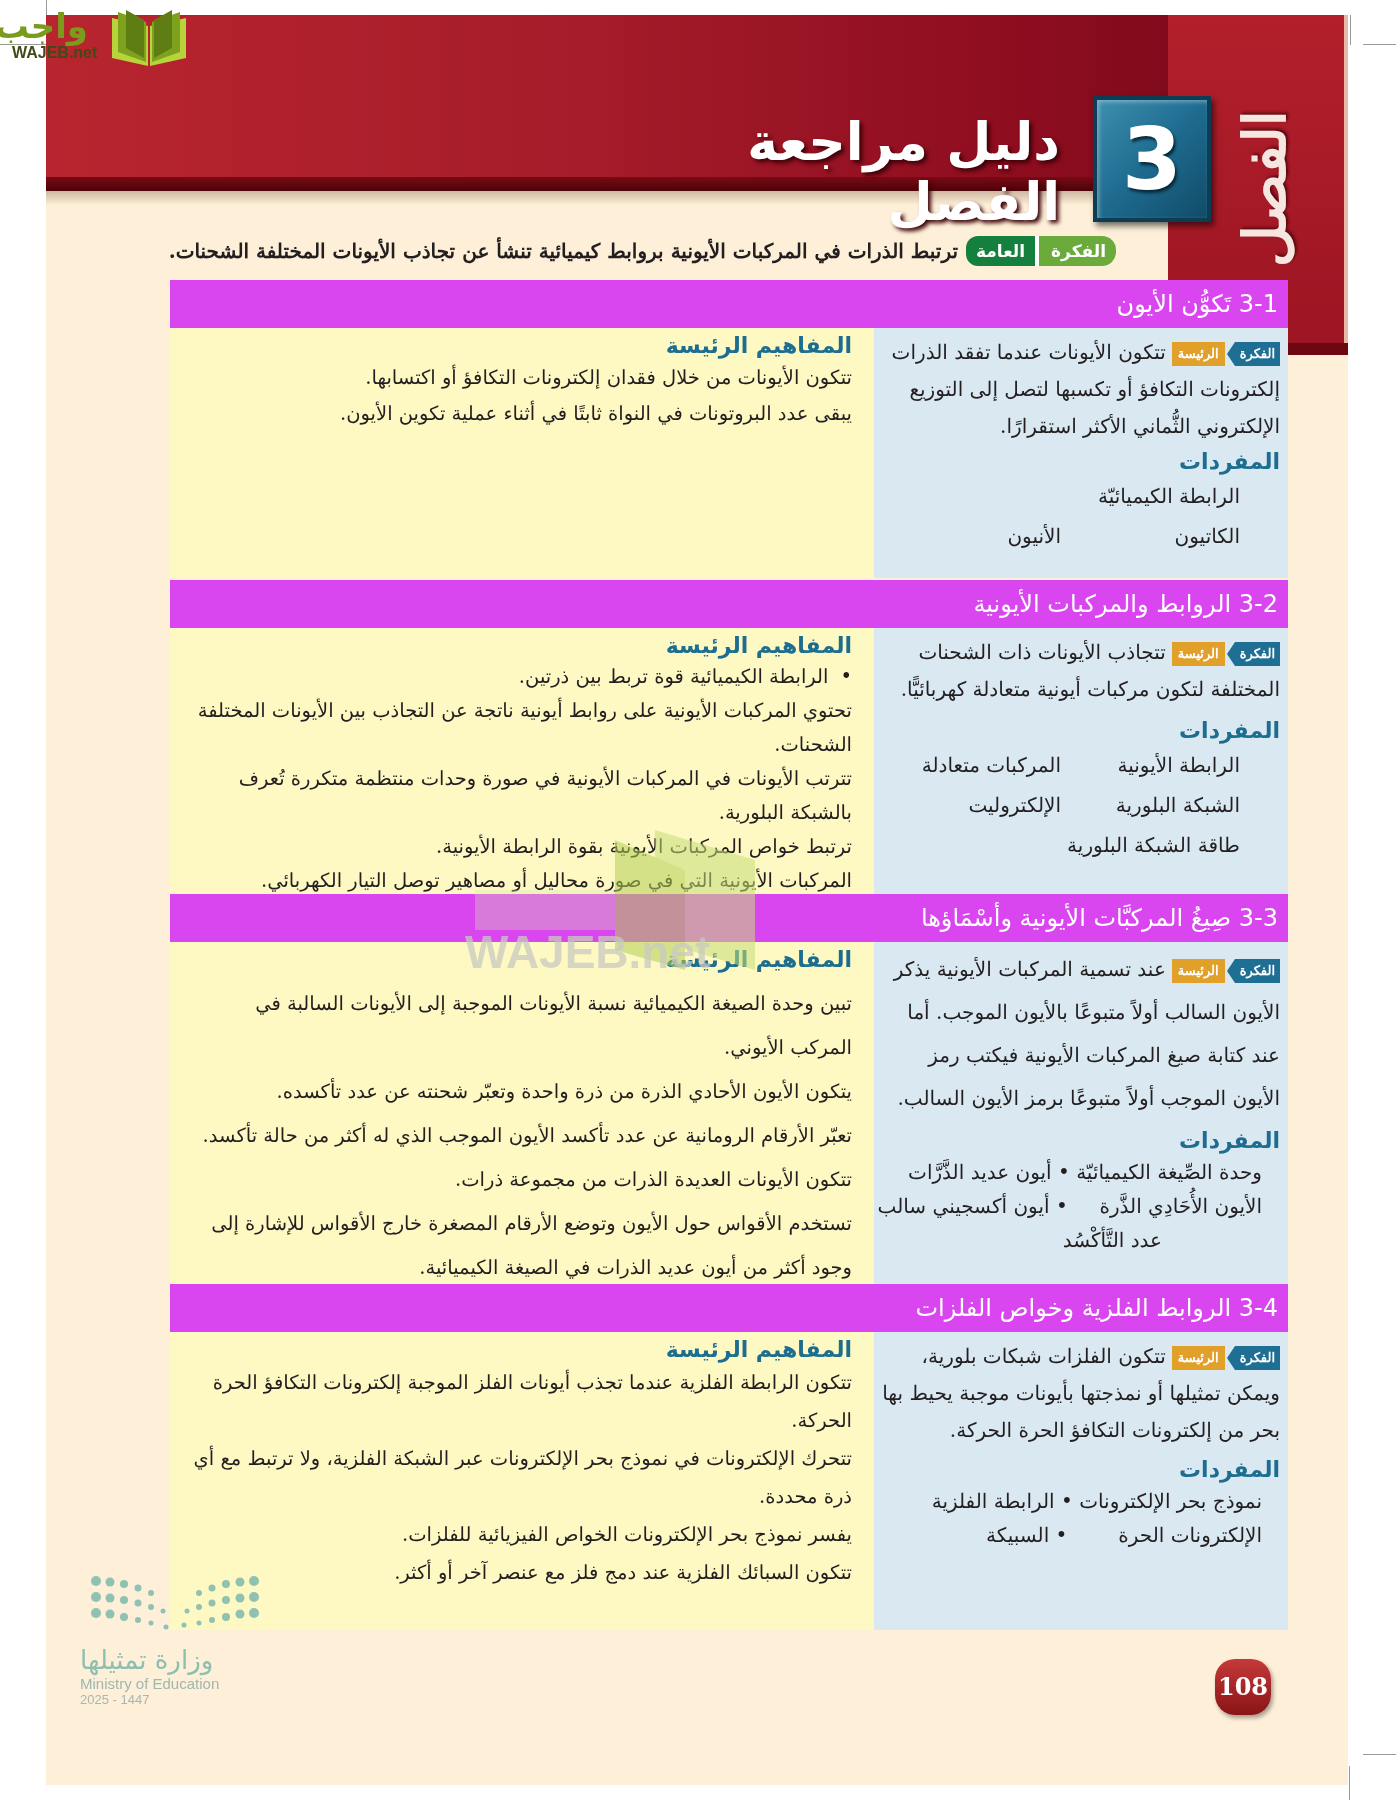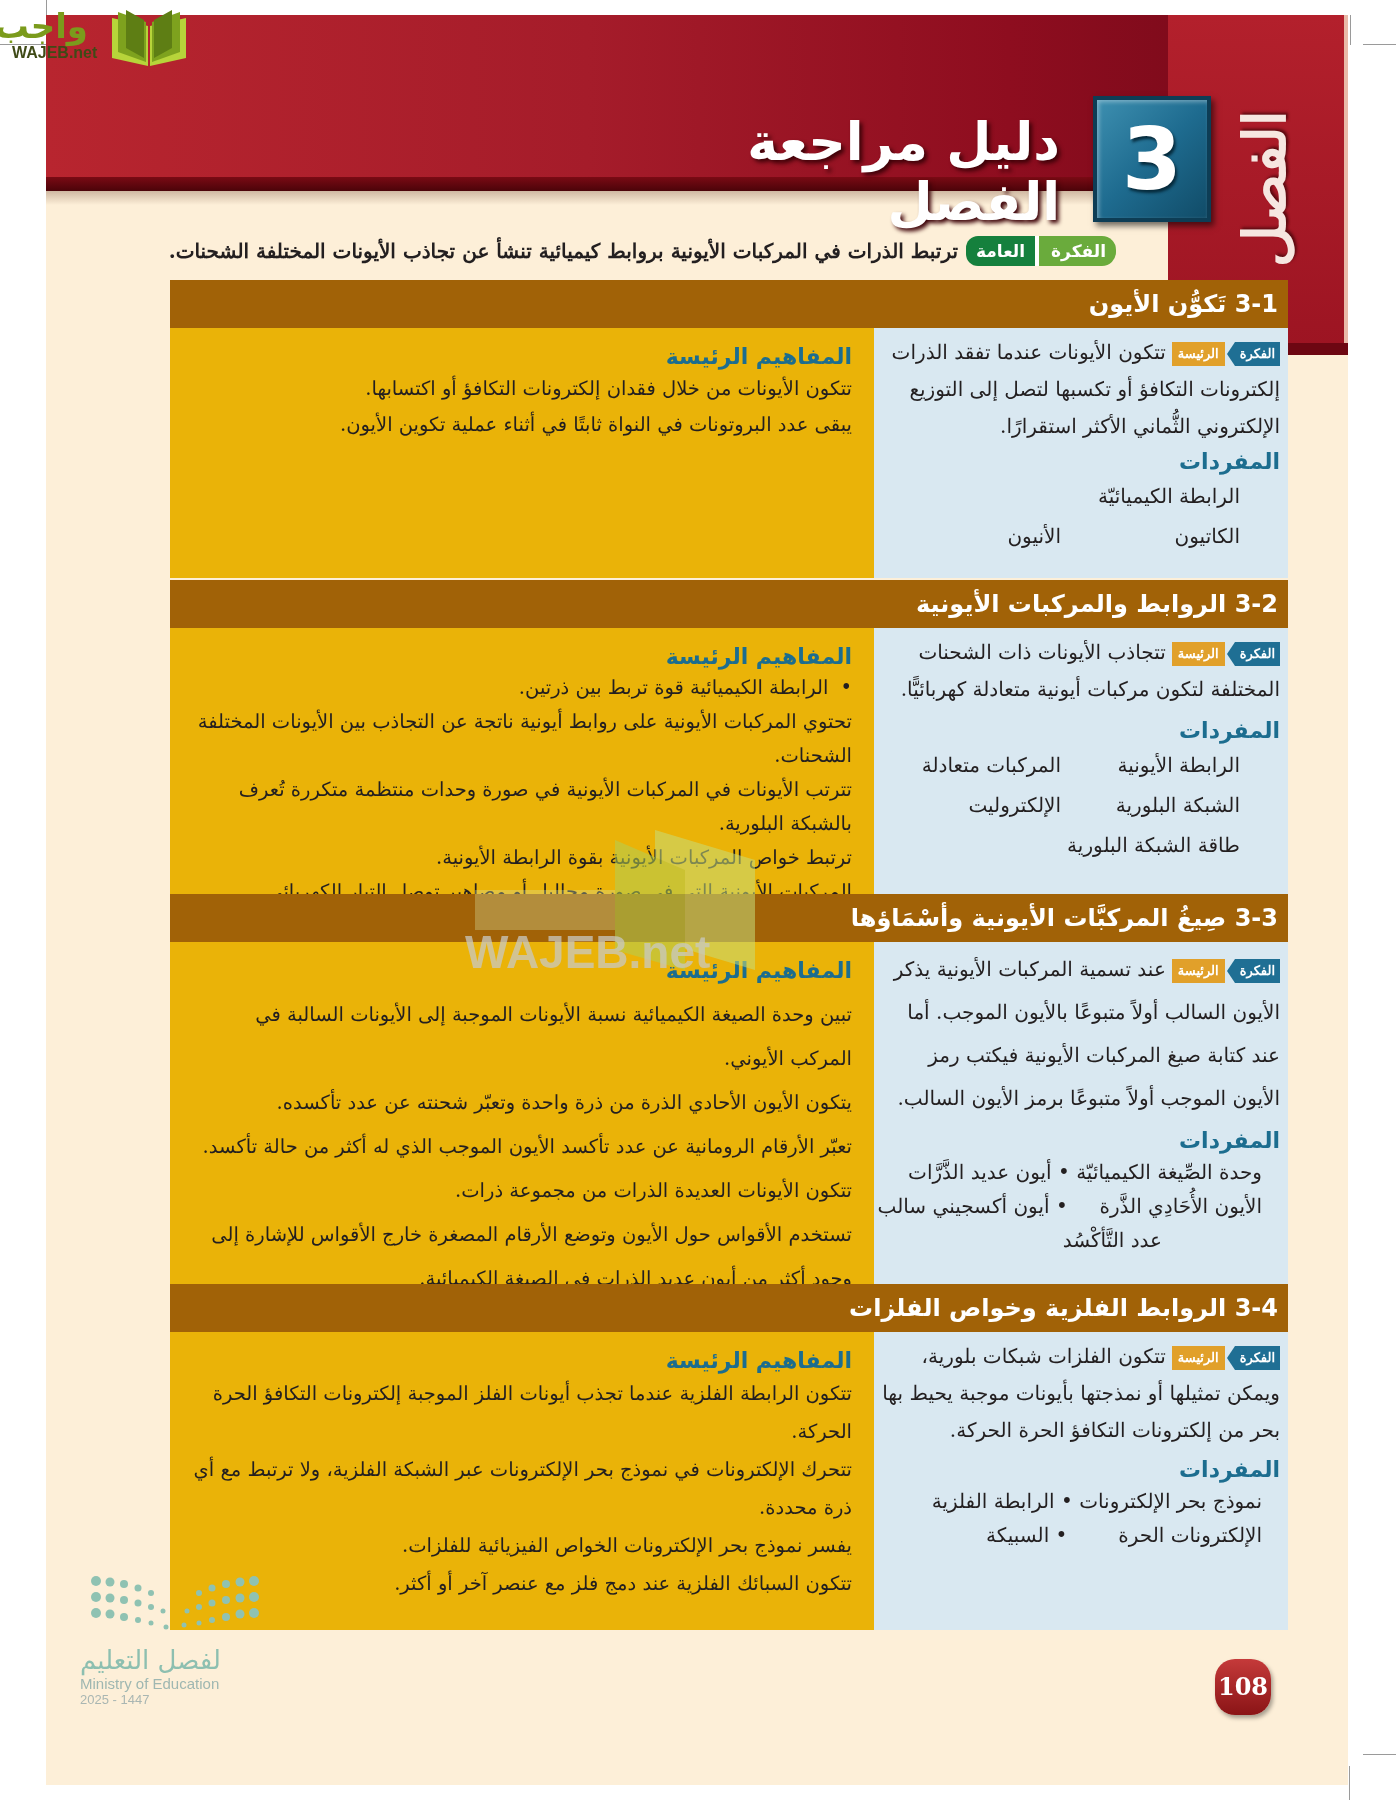--- a/index.html
+++ b/index.html
@@ -38,25 +38,25 @@
   .big-idea { position:absolute; right:280px; top:236px; height:30px; display:flex; align-items:center; gap:8px; }
   .big-idea-badge { display:flex; height:30px; }
   .bi-green { background:#6aab3c; color:#fff; font-weight:bold; font-size:17px; padding:0 10px 0 14px;
             line-height:30px; border-radius:0 14px 14px 0; }
   .bi-blue { background:#15803d; color:#fff; font-weight:bold; font-size:17px; padding:0 10px;
             line-height:30px; border-radius:12px 0 0 12px; border-right:4px solid #fff; margin-right:-2px; }
   .big-idea-text { font-size:20px; font-weight:bold; color:#231f20; white-space:nowrap;
             font-family:"DejaVu Serif", serif; }
   
   .section { position:absolute; left:170px; width:1118px; }
-  .sec-head { height:48px; background:#a16207; color:#fff; font-size:24px; font-weight:bold;
+  .sec-head { height:48px; background:#d946ef; color:#fff; font-size:24px; font-weight:normal;
             padding-right:10px; line-height:48px; text-align:right; }
   .sec-body { display:flex; flex-direction:row; }
   .side { width:414px; background:#d9e8f1; padding:6px 8px 8px 8px; box-sizing:border-box; }
-  .main { flex:1; background:#eab308; padding:12px 22px 8px 18px; box-sizing:border-box; }
+  .main { flex:1; background:#fef9c3; padding:1px 22px 8px 18px; box-sizing:border-box; }
   .main-ideatag { display:inline-flex; height:24px; vertical-align:middle; margin-left:6px; }
   .tag-blue { background:#1f6f94; color:#fff; font-size:13px; font-weight:bold; padding:0 5px; line-height:24px; position:relative; }
   .tag-blue::after { content:""; position:absolute; left:-8px; top:0; border-top:12px solid transparent;
             border-bottom:12px solid transparent; border-right:8px solid #1f6f94; }
   .tag-orange { background:#e1a02a; color:#fff; font-size:13px; font-weight:bold; padding:0 6px 0 6px;
             line-height:24px; margin-right:10px; }
   .side-text { font-size:20px; line-height:37px; font-family:"DejaVu Serif", serif; }
   .h-vocab, .h-concepts { color:#1c6d8f; font-size:22px; font-weight:bold; margin:4px 0 2px; }
   .vocab-grid { display:grid; grid-template-columns:1fr 1fr; font-size:20px; line-height:40px;
             font-family:"DejaVu Serif", serif; padding-right:40px; }
@@ -267,17 +267,17 @@
         <circle cx="109" cy="32" r="3"></circle>
         <circle cx="97" cy="36" r="2.5"></circle>
       <circle cx="164" cy="38" r="5"></circle>
         <circle cx="150" cy="39" r="4.5"></circle>
         <circle cx="136" cy="42" r="4"></circle>
         <circle cx="122" cy="45" r="3"></circle>
         <circle cx="109" cy="48" r="2.5"></circle>
         <circle cx="94" cy="50" r="2.5"></circle>
     </g>
   </svg>
-  <div class="moe-ar">لفصل التعليم</div>
+  <div class="moe-ar">وزارة تمثيلها</div>
   <div class="moe-en">Ministry of Education</div>
   <div class="moe-year">2025 - 1447</div>
 </div>
 <div class="page-num">108</div>
 
 </body></html>

